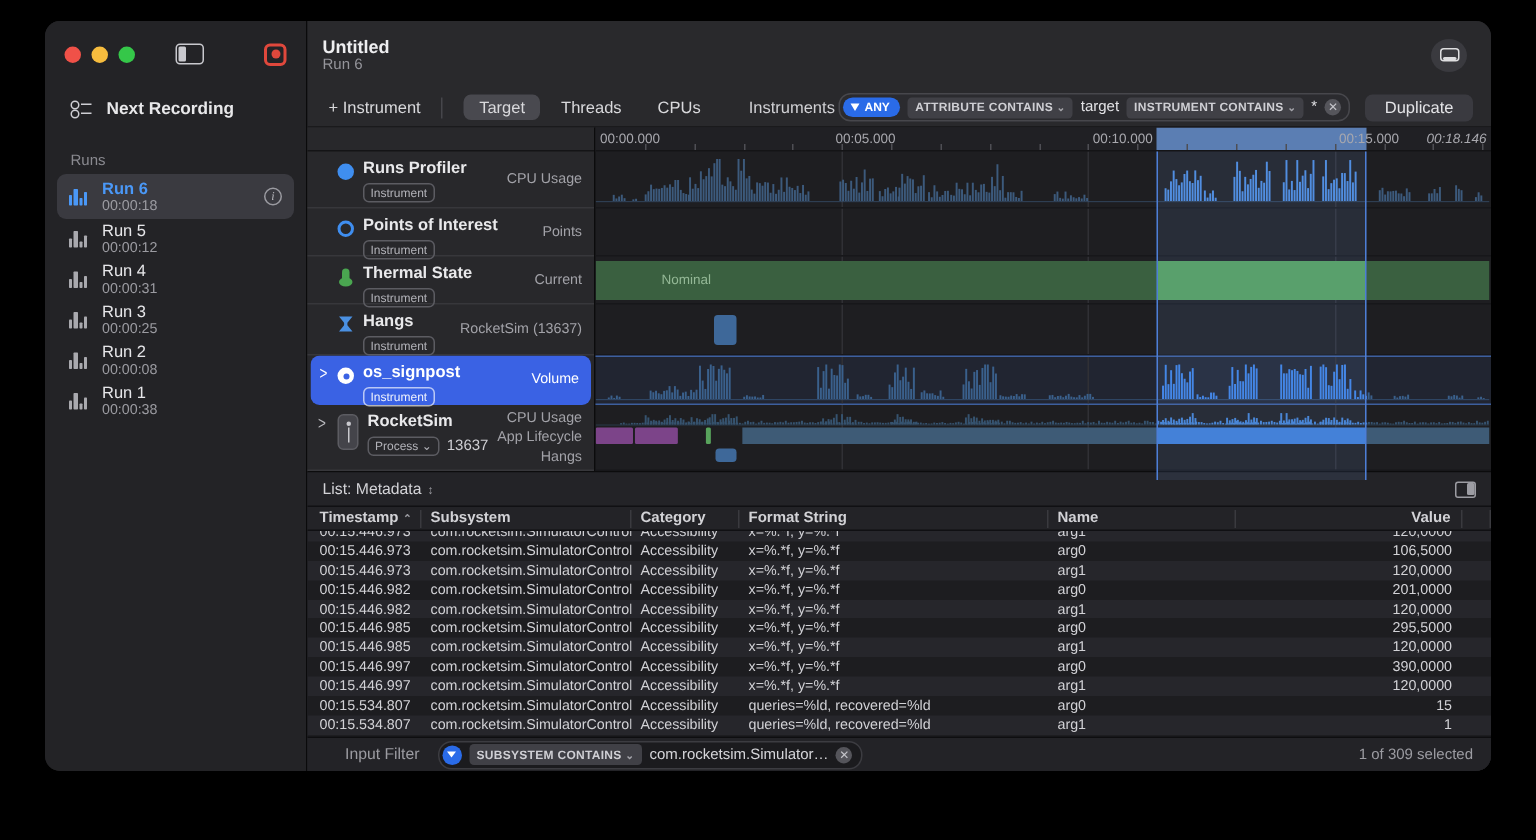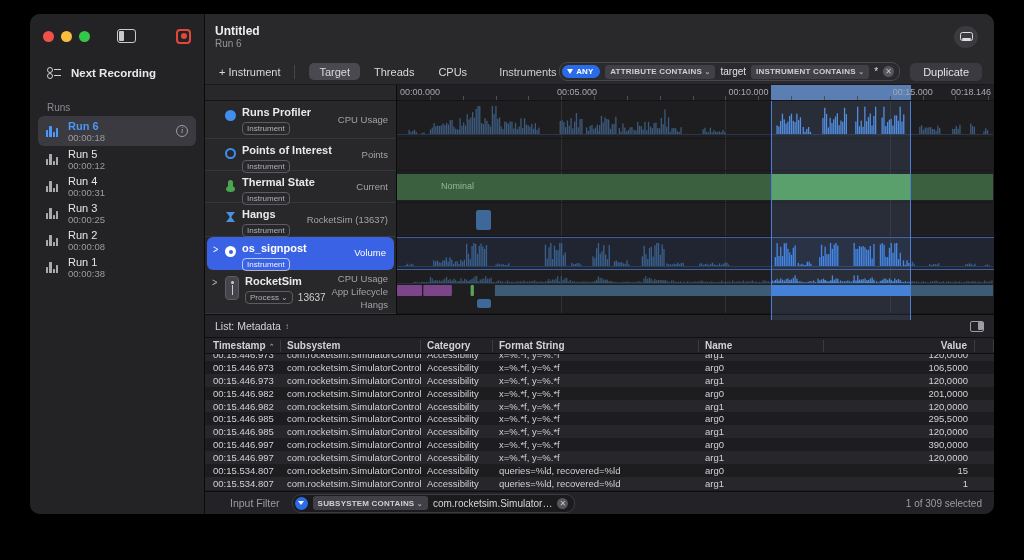--- a/index.html
+++ b/index.html
@@ -373,21 +373,21 @@
               <div class="ruler-tick" style="left: 426.981px;"></div>
               <div class="ruler-tick" style="left: 459.826px;"></div>
               <div class="ruler-tick" style="left: 492.671px;"></div>
               <div class="ruler-tick" style="left: 525.515px;"></div>
               <div class="ruler-tick" style="left: 558.36px;"></div>
               <div class="ruler-tick" style="left: 591.205px;"></div>
               <div class="ruler-label" style="left: 3px;">00:00.000</div>
               <div class="ruler-label" style="left: 160px;">00:05.000</div>
               <div class="ruler-label" style="left: 331.447px;">00:10.000</div>
               <div class="ruler-label" style="left: 495.671px;">00:15.000</div>
-              <div class="ruler-label" style="right: 3px;">00:18.146</div>
+              <div class="ruler-label" style="right: 3px; font-style: italic;">00:18.146</div>
             </div>
           <div class="rows" id="trackRows">
               <div class="timerow" style="height: 38px;">
                 <div class="grid-line" style="left: 164.224px;"></div>
                 <div class="grid-line" style="left: 328.447px;"></div>
                 <div class="grid-line" style="left: 492.671px;"></div>
                 <svg width="596" height="38">
                   <rect x="0" y="33" width="596" height="0.8" fill="#3c5a7c" opacity="0.55"></rect>
                   <rect x="11.5" y="28.9" width="1.3" height="4.1" fill="#3c5a7c"></rect>
                   <rect x="13.3" y="31.3" width="1.3" height="1.7" fill="#3c5a7c"></rect>

